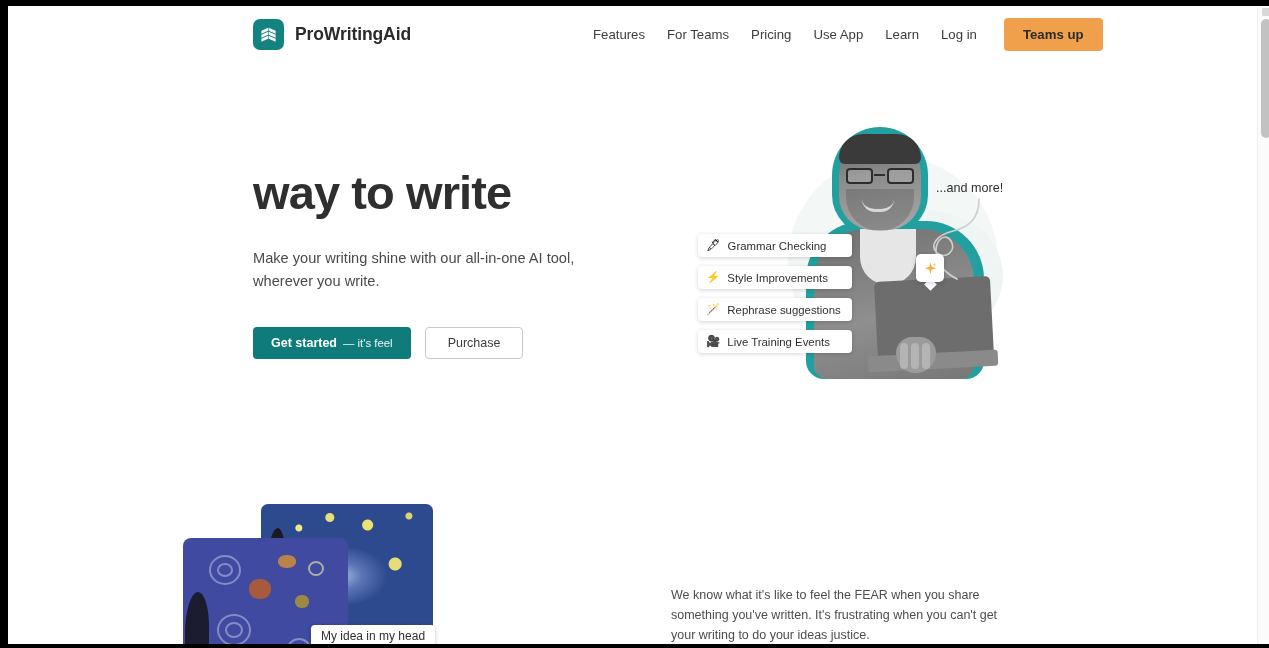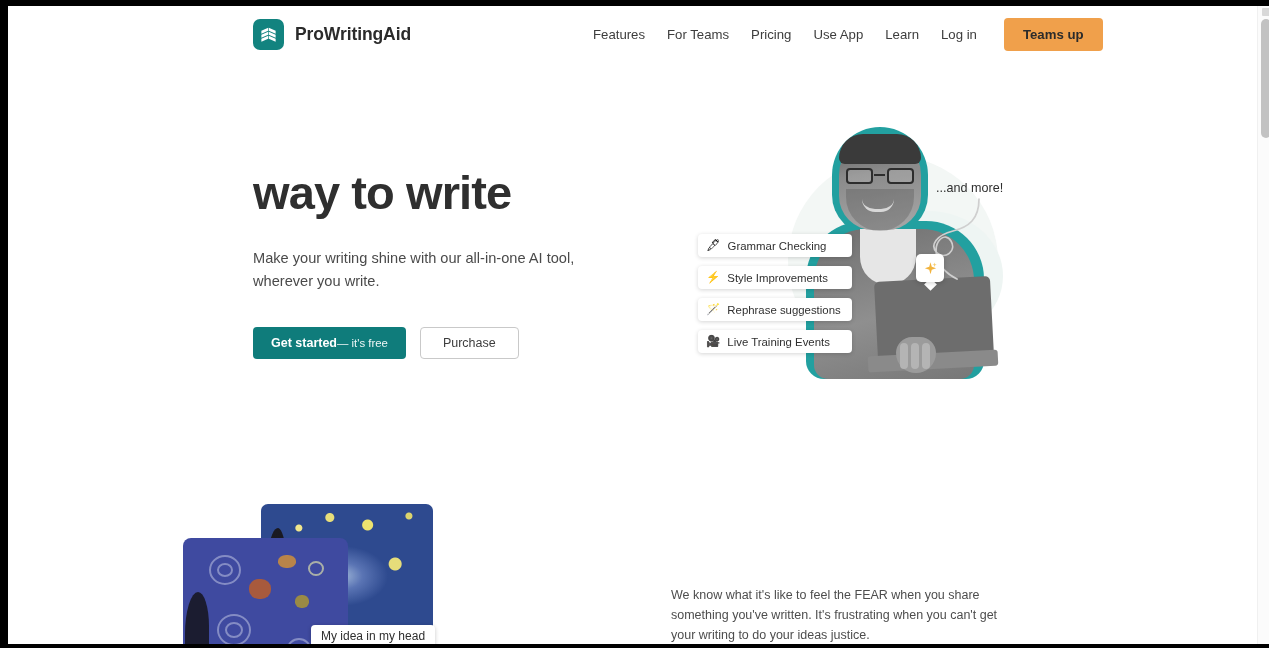--- a/index.html
+++ b/index.html
@@ -162,20 +162,21 @@
     color: #ffffff;
     border: none;
     border-radius: 4px;
     padding: 0 18px;
     height: 32px;
     font-size: 12.5px;
     font-weight: bold;
     cursor: pointer;
     display: flex;
     align-items: center;
+    gap: 6px;
     font-family: "Liberation Sans", sans-serif;
   }
   .btn-primary .free {
     font-weight: normal;
     font-size: 11.4px;
     opacity: 0.93;
   }
   .btn-secondary {
     background: #ffffff;
     color: #3d3d3d;
@@ -554,21 +555,21 @@
       <div class="hero-text">
         <h1 class="hero-title">
           <br>
           <span>way to write</span>
         </h1>
         <p class="hero-sub">Make your writing shine with our all-in-one AI tool, wherever you write.</p>
 
         <div class="hero-actions">
           <button class="btn-primary">
             <span>Get started</span>
-            <span class="free">— it's free</span>
+            <span class="free">— it's feel</span>
           </button>
           <button class="btn-secondary">Purchase</button>
         </div>
 
       </div>
 
       <div class="hero-art">
         <div class="art-blob"></div>
         <div class="art-blob2"></div>
 

